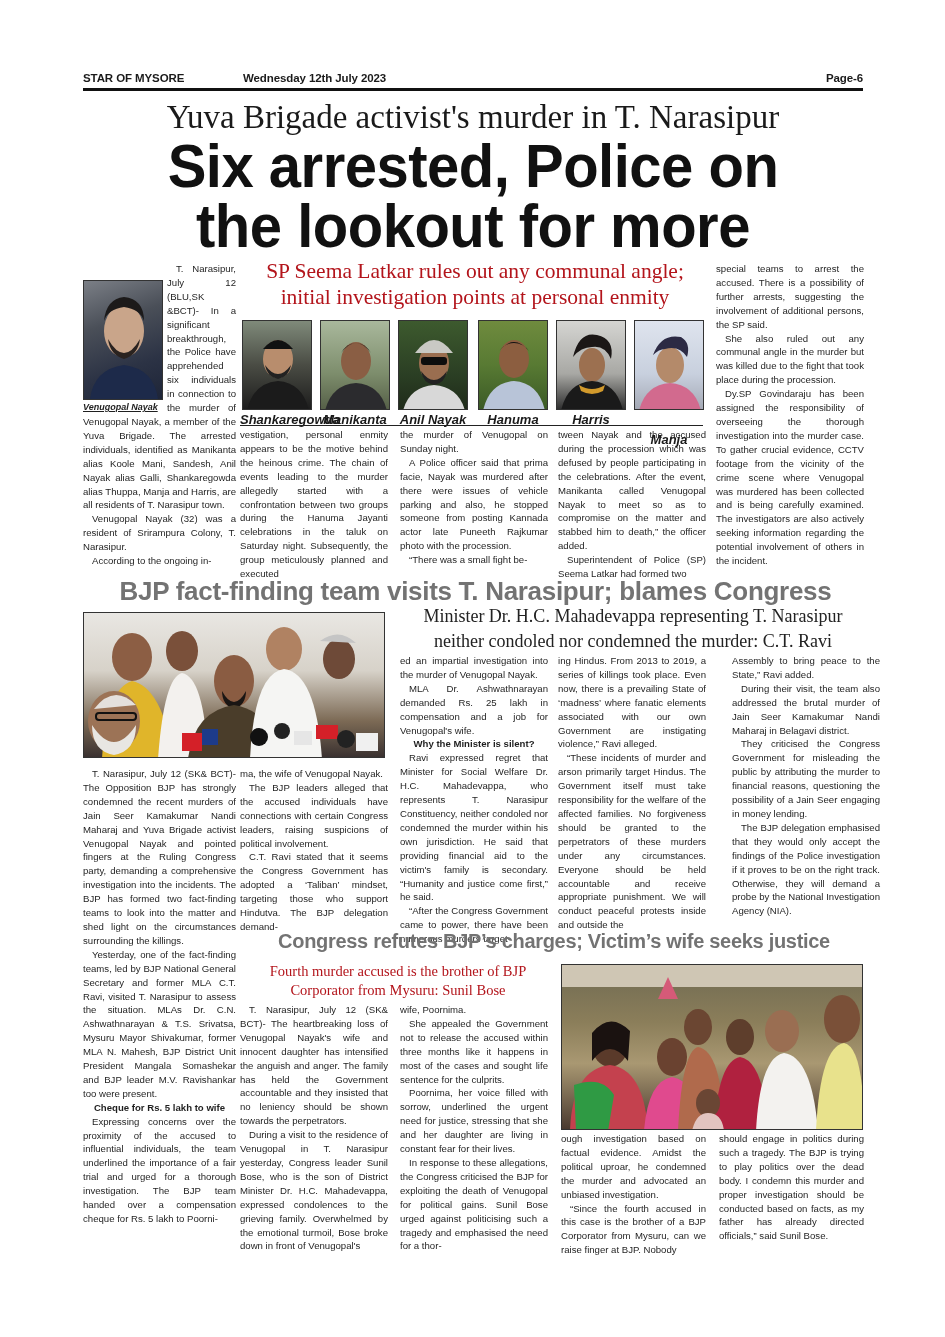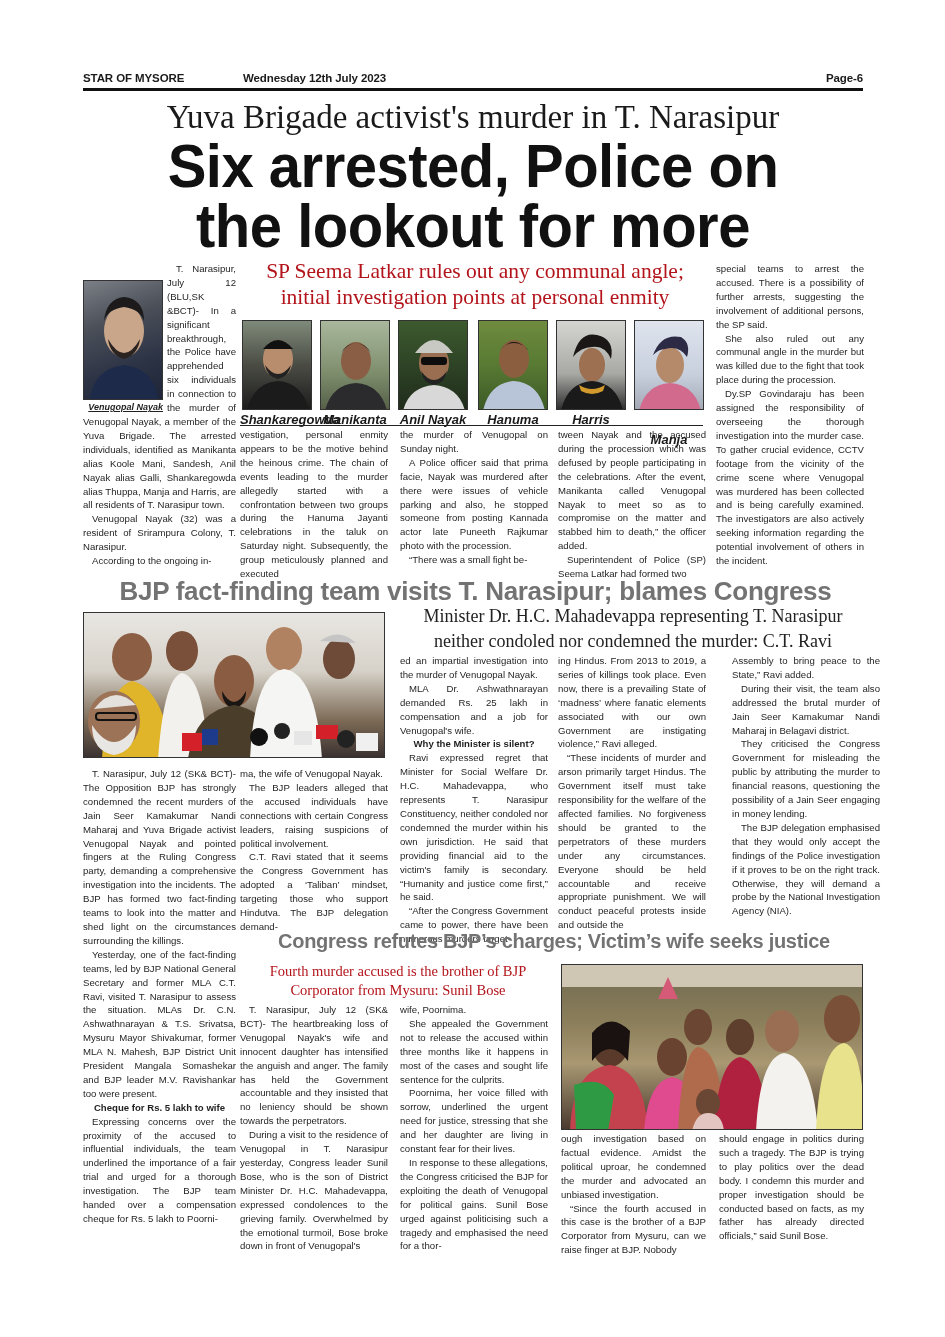--- a/index.html
+++ b/index.html
@@ -53,21 +53,21 @@
 <div class="abs col" style="left:83px; top:262px; width:153px;">
   <div style="float:left; width:80px; height:150px; margin:2px 4px 0 0; position:relative;">
     <div style="position:absolute; left:0; top:16px; width:80px; height:120px; border:1px solid #333; background:linear-gradient(160deg,#7b7f86 0%,#4a4f58 35%,#2c3345 70%,#1e2538 100%);">
       <svg width="78" height="118" viewBox="0 0 78 118">
         <ellipse cx="40" cy="50" rx="20" ry="26" fill="#c9a58a"></ellipse>
         <path d="M20 40 Q22 18 40 16 Q60 18 60 40 Q56 28 40 26 Q24 28 20 40Z" fill="#1c1a1a"></path>
         <path d="M24 58 Q40 86 56 58 Q54 74 40 78 Q26 74 24 58Z" fill="#2a2320"></path>
         <path d="M6 118 Q10 88 40 84 Q70 88 74 118Z" fill="#1d2a4a"></path>
       </svg>
     </div>
-    <div style="position:absolute; left:0; top:137px; width:80px; font-size:9px; font-weight:bold; font-style:italic; text-decoration:underline; text-align:right;">Venugopal Nayak</div>
+    <div style="position:absolute; left:0; top:137px; width:80px; font-size:9px; font-weight:bold; font-style:italic; text-decoration:underline; text-align:left;">Venugopal Nayak</div>
   </div>
   <p>T. Narasipur, July 12 (BLU,SK &amp;BCT)- In a significant breakthrough, the Police have apprehended six individuals in connection to the murder of Venugopal Nayak, a member of the Yuva Brigade. The arrested individuals, identified as Manikanta alias Koole Mani, Sandesh, Anil Nayak alias Galli, Shankaregowda alias Thuppa, Manja and Harris, are all residents of T. Narasipur town.</p>
   <p>Venugopal Nayak (32) was a resident of Srirampura Colony, T. Narasipur.</p>
   <p>According to the ongoing in-</p>
 </div>
 
 <div class="abs red-deck" style="left:240px; top:258px; width:470px; font-size:21.5px; line-height:26px;">
   <div>SP Seema Latkar rules out any communal angle;</div>
   <div>initial investigation points at personal enmity</div>
 </div>

